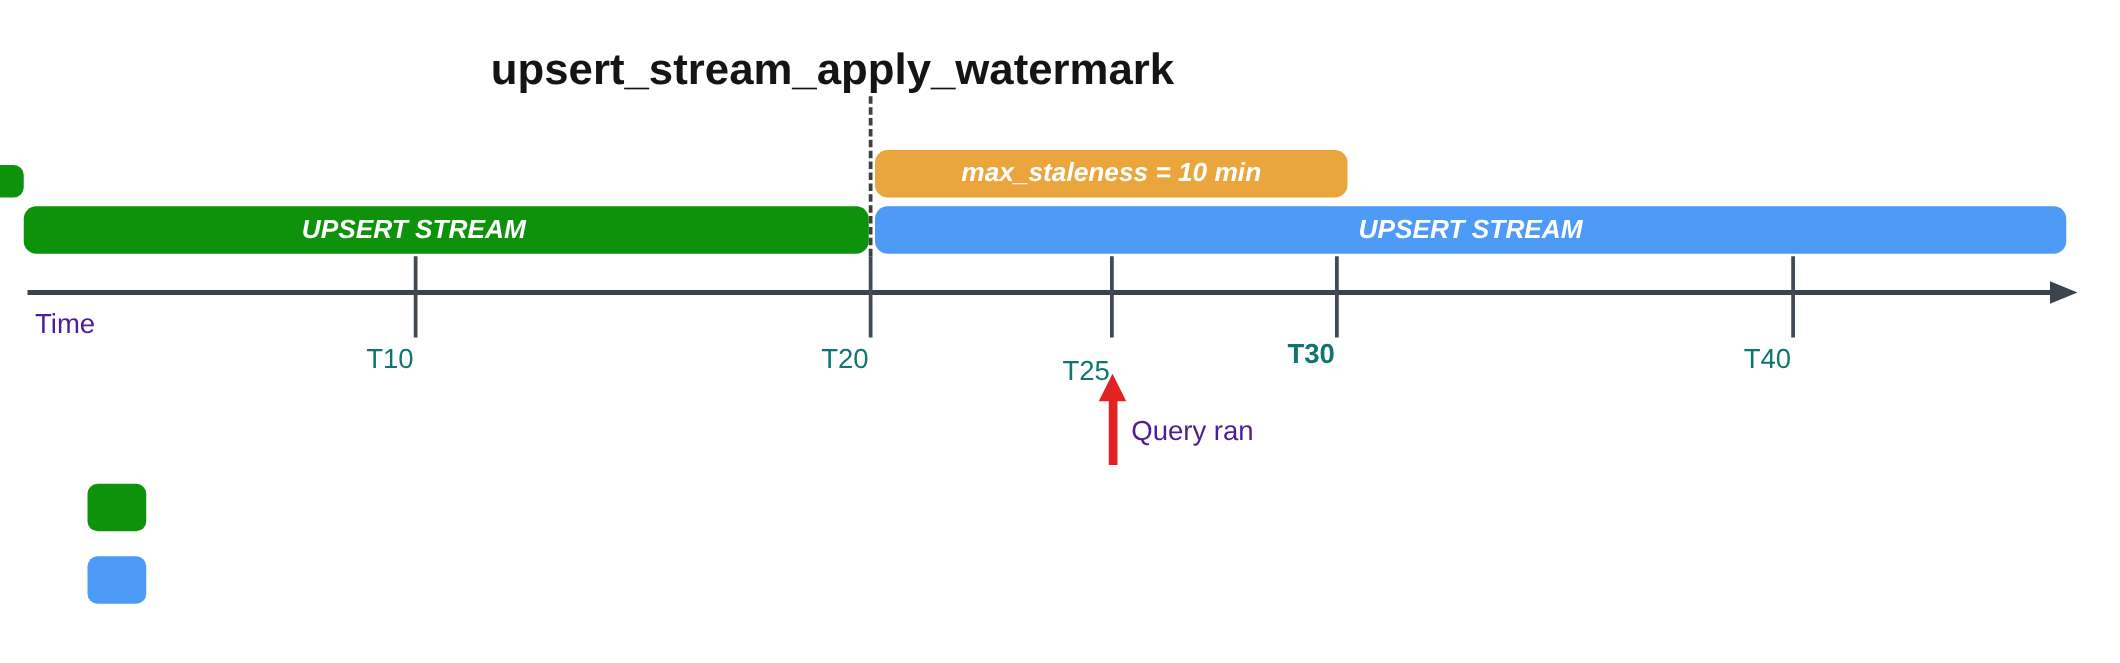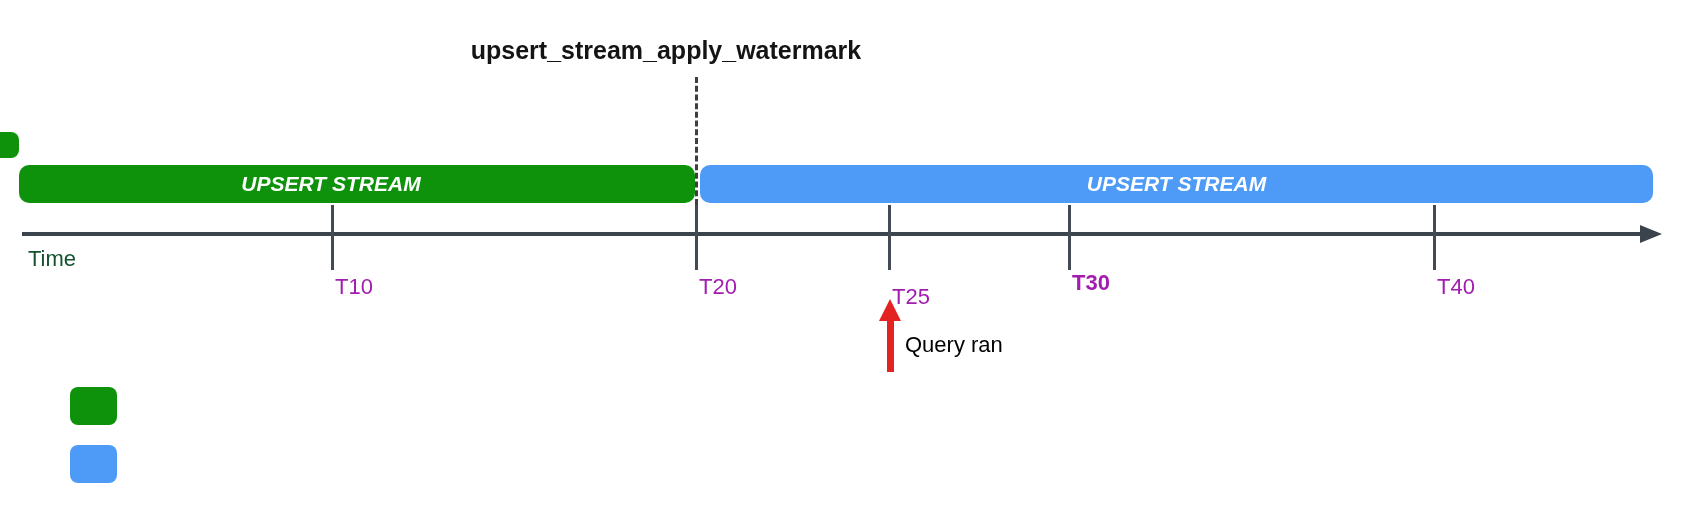--- a/index.html
+++ b/index.html
@@ -8,21 +8,21 @@
     width:1696px;height:530px;
     background:#ffffff;
     font-family:"Liberation Sans", sans-serif;
     overflow:hidden;
   }
   .abs{position:absolute;}
 
   
   .diagram-title{
     left:666px;top:36px;transform:translateX(-50%);
-    font-size:25px;font-weight:bold;color:#141414;white-space:nowrap;
+    font-size:35px;font-weight:bold;color:#141414;white-space:nowrap;
   }
 
   
   .watermark-line{
     left:695px;top:77px;height:128px;width:0;
     border-left:3px dashed #3f3f3f;
   }
 
   
   .bar{
@@ -41,48 +41,48 @@
   }
 
   
   .axis-line{left:22px;top:232px;width:1622px;height:4px;background:#3B434C;}
   .axis-arrowhead{
     left:1640px;top:225px;width:0;height:0;
     border-top:9px solid transparent;
     border-bottom:9px solid transparent;
     border-left:22px solid #3B434C;
   }
-  .axis-label{left:28px;top:246px;font-size:22px;color:#14532d;}
+  .axis-label{left:28px;top:246px;font-size:22px;color:#4c1d95;}
 
   .tick{width:3px;top:205px;height:65px;background:#424A54;}
   .tick-t10{left:331px;}
   .tick-t20{left:695px;}
   .tick-t25{left:888px;}
   .tick-t30{left:1068px;}
   .tick-t40{left:1433px;}
 
   .tick-label{
-    width:80px;text-align:right;top:274px;
-    font-size:22px;color:#a21caf;
+    width:80px;text-align:left;top:274px;
+    font-size:22px;color:#0f766e;
   }
   .tick-label-t10{left:293px;}
   .tick-label-t20{left:657px;}
   .tick-label-t25{left:850px;top:284px;}
   .tick-label-t30{left:1030px;top:270px;font-weight:bold;}
   .tick-label-t40{left:1395px;}
 
   
   .query-arrow-shaft{left:887px;top:320px;width:7px;height:52px;background:#E32222;}
   .query-arrow-head{
     left:879px;top:299px;width:0;height:0;
     border-left:11px solid transparent;
     border-right:11px solid transparent;
     border-bottom:22px solid #E32222;
   }
-  .query-label{left:905px;top:332px;font-size:22px;color:#000000;white-space:nowrap;}
+  .query-label{left:905px;top:332px;font-size:22px;color:#4c1d95;white-space:nowrap;}
 
   
   .legend-swatch{width:47px;height:38px;border-radius:8px;}
   .legend-swatch-green{left:70px;top:387px;background:#0F920B;}
   .legend-swatch-blue{left:70px;top:445px;background:#4D9BF6;}
   .legend-text{font-size:20px;color:#3C4650;white-space:nowrap;}
   .legend-text-1{left:132px;top:394px;}
   .legend-text-2{left:134px;top:453px;}
 </style>
 </head>
@@ -93,20 +93,23 @@
   <div class="abs diagram-title">upsert_stream_apply_watermark</div>
 
   <div class="abs watermark-line"></div>
 
   <div class="abs bar-green-sliver"></div>
 
   <div class="abs bar bar-green">
     <span class="bar-label">UPSERT STREAM</span>
   </div>
 
+  <div class="abs bar bar-orange">
+    <span class="bar-label">max_staleness = 10 min</span>
+  </div>
 
   <div class="abs bar bar-blue">
     <span class="bar-label">UPSERT STREAM</span>
   </div>
 
   <div class="abs axis-line"></div>
   <div class="abs axis-arrowhead"></div>
   <div class="abs axis-label">Time</div>
 
   <div class="abs tick tick-t10"></div>

